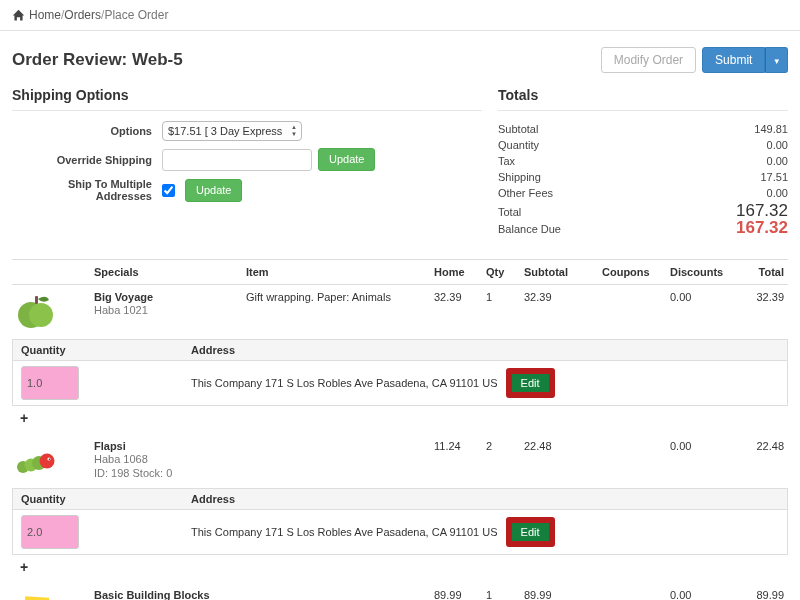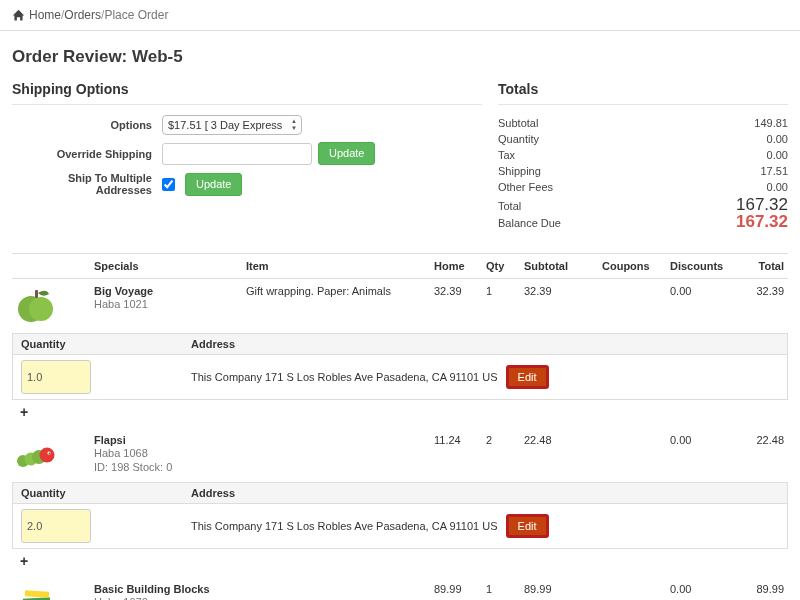--- a/index.html
+++ b/index.html
@@ -63,23 +63,23 @@
   .item-name { font-weight: bold; font-size: 11px; color: #333; }
   .item-sub { color: #777; font-size: 11px; line-height: 14px; }
   .prod-img { width: 40px; height: 40px; display: block; }
   .item-row { border-bottom: 0; }
   
   .subtable { border: 1px solid #ddd; margin-top: 2px; }
   .sub-head { display: grid; grid-template-columns: 170px 1fr; background: #f5f5f5; border-bottom: 1px solid #ddd; }
   .sub-head > div { padding: 4px 8px; font-weight: bold; font-size: 11px; color: #333; }
   .sub-body { display: grid; grid-template-columns: 170px 1fr; align-items: center; }
   .sub-body > div { padding: 5px 8px; }
-  .qty-input { width: 70px; padding: 10px 5px; background: #fef9c3; border: 1px solid #ccc; border-radius: 3px; font-size: 11px; font-family: "Liberation Sans", sans-serif; color: #555; }
+  .qty-input { width: 58px; padding: 10px 5px; background: #f9a8d4; border: 1px solid #ccc; border-radius: 3px; font-size: 11px; font-family: "Liberation Sans", sans-serif; color: #555; }
   .addr-cell { display: flex; align-items: center; gap: 8px; font-size: 11px; color: #333; }
-  .btn-info { background: #c2410c; border: 3px solid #b91c1c; color: #fff; padding: 3px 9px; font-size: 11px; border-radius: 3px; cursor: pointer; }
+  .btn-info { background: #15803d; border: 6px solid #b91c1c; color: #fff; padding: 3px 9px; font-size: 11px; border-radius: 3px; cursor: pointer; }
   .add-row { padding: 4px 4px 8px 4px; }
   .add-btn { background: none; border: none; font-size: 14px; font-weight: bold; color: #333; cursor: pointer; padding: 0 4px; }
 </style>
 </head>
 <body>
 
 <div class="topbar">
   <span class="crumb">
     <svg class="home-svg" viewBox="0 0 16 16">
       <path d="M8 1 L15 8 H13 V14 H10 V10 H6 V14 H3 V8 H1 Z" fill="#444"></path>
@@ -89,20 +89,27 @@
   <span class="sep">/</span>
   <span class="crumb">Orders</span>
   <span class="sep">/</span>
   <span class="crumb current">Place Order</span>
 </div>
 
 <div class="content">
 
   <div class="page-header">
     <div class="page-title">Order Review: Web-5</div>
+    <div class="actions">
+      <button class="btn btn-default">Modify Order</button>
+      <span class="split">
+        <button class="btn btn-primary main">Submit</button>
+        <button class="btn btn-primary caret-btn"><span class="caret-glyph">▾</span></button>
+      </span>
+    </div>
   </div>
 
   <div class="cols">
     <div class="col-left">
       <div class="section-h">Shipping Options</div>
 
       <div class="form-row">
         <label>Options</label>
         <span class="sel-wrap">
           <select class="ship-sel">

